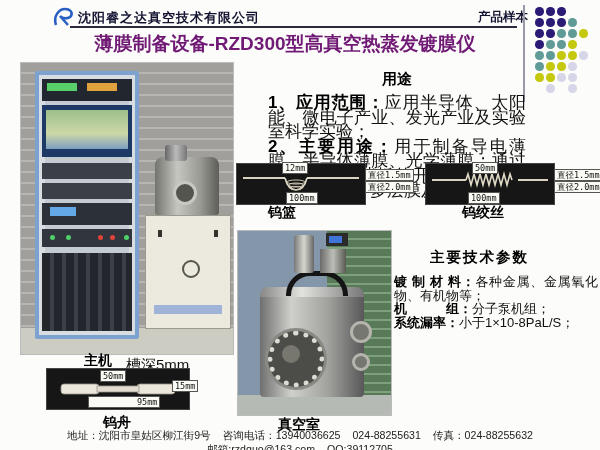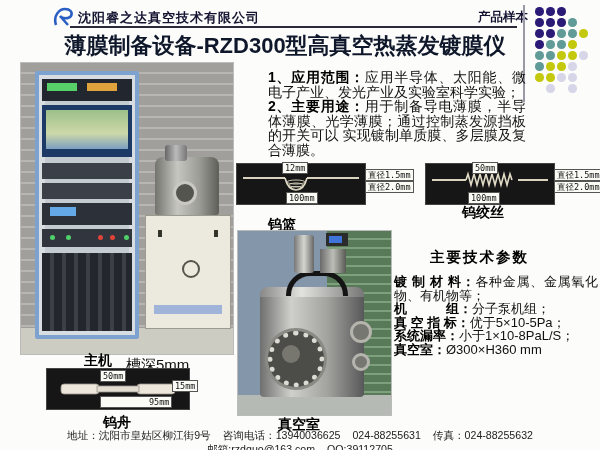--- a/index.html
+++ b/index.html
@@ -9,26 +9,26 @@
   
   .logo{position:absolute;left:52px;top:7px;width:24px;height:20px;}
   .company{position:absolute;left:78px;top:9px;font-size:13px;font-weight:bold;color:#141432;letter-spacing:1px;}
   .head-rule{position:absolute;left:70px;top:26px;width:447px;height:2px;background:#2a2a3a;}
   .sample-tag{position:absolute;left:478px;top:9px;font-size:12.5px;font-weight:bold;color:#141432;}
   .v-divider{position:absolute;left:523px;top:5px;width:2px;height:97px;background:#9a9aa6;}
   .dots{position:absolute;left:534px;top:6px;width:58px;}
   .dots .drow{height:11px;display:flex;}
   .dots .cell{width:11px;height:11px;display:flex;align-items:center;justify-content:center;}
   .dots .dot{width:8.5px;height:8.5px;border-radius:50%;}
-  .title{position:absolute;left:0;top:31px;width:570px;text-align:center;font-size:22px;font-weight:bold;color:#0f172a;}
+  .title{position:absolute;left:0;top:31px;width:570px;text-align:center;font-size:19px;font-weight:bold;color:#701a75;}
 
   
   .usage{position:absolute;left:268px;top:70px;width:258px;}
   .usage h3{margin:0 0 7px 0;text-align:center;font-size:15px;color:#000;}
-  .usage p{margin:0;font-size:14px;line-height:14.6px;text-align:justify;}
+  .usage p{margin:0;font-size:17px;line-height:14.6px;text-align:justify;}
   .usage b{color:#000;}
 
   
   .blackfig{position:absolute;background:#161616;border:1px solid #444;}
   .dimbox{position:absolute;background:#fbfbf6;border:1px solid #555;color:#111;
           font-size:8.5px;line-height:10px;padding:0 2px;white-space:nowrap;font-family:"DejaVu Sans Mono",monospace;}
   .caption{position:absolute;font-size:14px;font-weight:bold;color:#000;}
 
   
   .photo-machine{position:absolute;left:20px;top:62px;width:212px;height:291px;border:1px solid #bbb;
@@ -229,20 +229,21 @@
         <span class="cell"></span>
         <span class="cell">
           <i class="dot" style="background: rgb(214, 214, 232);"></i>
         </span>
         <span class="cell"></span>
       </div>
     </div>
   <div class="title">薄膜制备设备-RZD300型高真空热蒸发镀膜仪</div>
 
   <div class="usage">
+    <h3>用途</h3>
     <div id="usage-items">
         <p><b>1、应用范围：</b>应用半导体、太阳能、微电子产业、发光产业及实验室科学实验；</p>
         <p><b>2、主要用途：</b>用于制备导电薄膜，半导体薄膜、光学薄膜；通过控制蒸发源挡板的开关可以 实现镀制单质膜、多层膜及复合薄膜。</p>
       </div>
   </div>
 
   <div class="photo-machine">
     <div class="floor"></div>
     <div class="cab">
       <div class="inner"></div>
@@ -286,21 +287,21 @@
       <path d="M48 14 q3 12 11 12 q8 0 11 -12" fill="none" stroke="#e2dcc8" stroke-width="1.6"></path>
       <ellipse cx="59" cy="18" rx="9" ry="2" fill="none" stroke="#cfc9b4" stroke-width="1"></ellipse>
       <ellipse cx="59" cy="21" rx="7" ry="2" fill="none" stroke="#cfc9b4" stroke-width="1"></ellipse>
       <ellipse cx="59" cy="24" rx="5" ry="1.6" fill="none" stroke="#cfc9b4" stroke-width="1"></ellipse>
     </svg>
   </div>
   <div class="dimbox" style="left:282px;top:162px;">12mm</div>
   <div class="dimbox" style="left:286px;top:192px;">100mm</div>
   <div class="dimbox" style="left:365px;top:169px;">直径1.5mm</div>
   <div class="dimbox" style="left:365px;top:181px;">直径2.0mm</div>
-  <div class="caption" style="left:268px;top:204px;margin-top:12px;">钨篮</div>
+  <div class="caption" style="left:268px;top:204px;">钨篮</div>
 
   <div class="blackfig" style="left:425px;top:163px;width:128px;height:40px;">
     <svg class="figsvg" width="128" height="40" viewBox="0 0 128 40">
       <line x1="6" y1="16" x2="40" y2="16" stroke="#d8d2bf" stroke-width="2"></line>
       <line x1="92" y1="16" x2="122" y2="16" stroke="#d8d2bf" stroke-width="2"></line>
       <path d="M40 16 l2 -6 l3 11 l3 -11 l3 11 l3 -11 l3 11 l3 -11 l3 11 l3 -11 l3 11 l3 -11 l3 11 l3 -11 l3 11 l3 -11 l2 6" fill="none" stroke="#e0dac6" stroke-width="1.6"></path>
     </svg>
   </div>
   <div class="dimbox" style="left:472px;top:162px;">50mm</div>
   <div class="dimbox" style="left:468px;top:192px;">100mm</div>
@@ -330,30 +331,28 @@
 
   <div style="position:absolute;left:126px;top:356px;font-size:15px;color:#111;">槽深5mm</div>
   <div class="blackfig" style="left:46px;top:368px;width:142px;height:40px;">
     <svg class="figsvg" width="142" height="40" viewBox="0 0 142 40">
       <rect x="14" y="15" width="38" height="10" rx="3" fill="#ece7da" stroke="#9a958a" stroke-width="0.8"></rect>
       <rect x="90" y="15" width="38" height="10" rx="3" fill="#ece7da" stroke="#9a958a" stroke-width="0.8"></rect>
       <rect x="50" y="17" width="42" height="6" fill="#e2ddd0" stroke="#9a958a" stroke-width="0.8"></rect>
     </svg>
   </div>
   <div class="dimbox" style="left:100px;top:370px;">50mm</div>
-  <div class="dimbox" style="left:100px;top:396px;padding-left:48px;">95mm</div>
+  <div class="dimbox" style="left:88px;top:396px;padding-left:48px;">95mm</div>
   <div class="dimbox" style="left:172px;top:380px;">15mm</div>
   <div class="caption" style="left:103px;top:414px;text-align:center;">钨舟</div>
 
   <div class="params">
     <h3>主要技术参数</h3>
     <div id="param-rows">
         <div class="prow"><b>镀 制 材 料：</b>各种金属、金属氧化物、有机物等；</div>
         <div class="prow"><b>机　　　组：</b>分子泵机组；</div>
-        <div class="prow"><b>真 空 指 标：</b>优于5×10-5Pa；</div>
         <div class="prow"><b>系统漏率：</b>小于1×10-8PaL/S；</div>
-        <div class="prow"><b>真空室：</b>Ø300×H360 mm</div>
       </div>
   </div>
 
   <div class="footer" id="footer-line"><span>地址：沈阳市皇姑区柳江街9号</span><span>咨询电话：13940036625</span><span>024-88255631</span><span>传真：024-88255632</span><span>邮箱:rzdguo@163.com</span><span>QQ:39112705</span></div>
 
 </div>
 
 </body></html>

